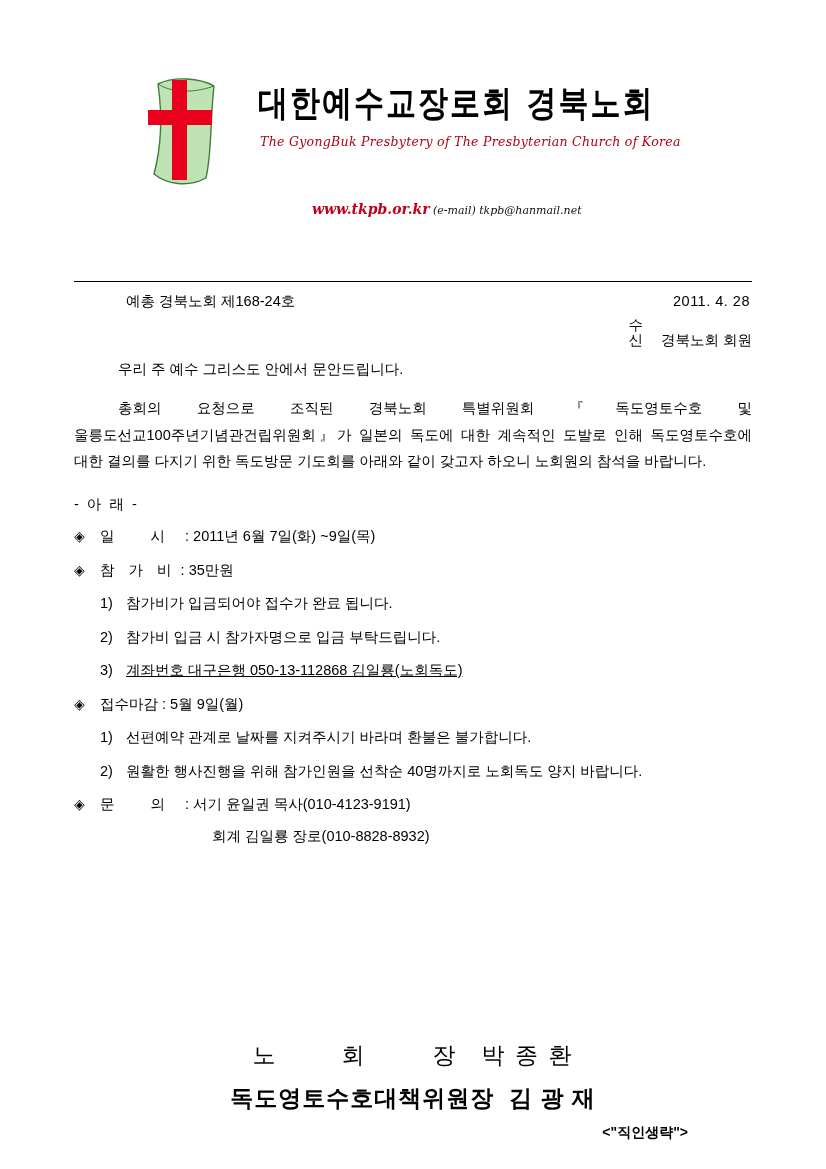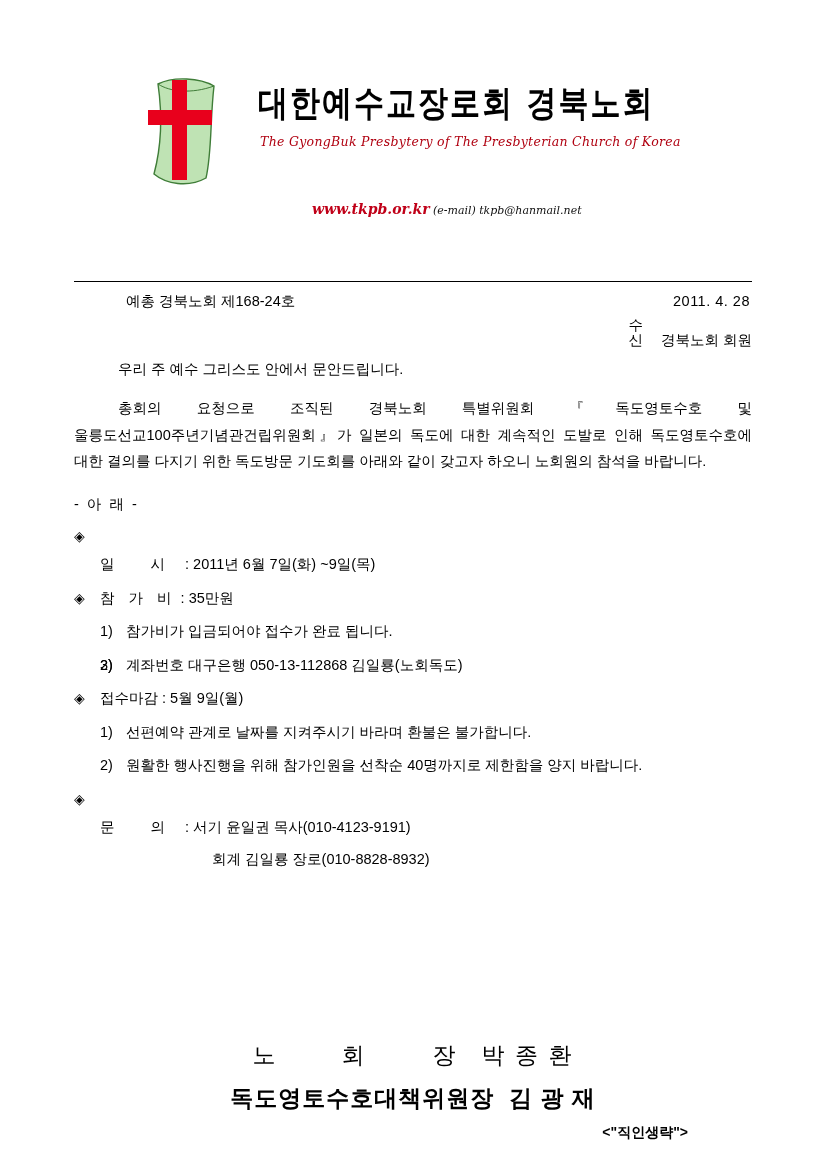--- a/index.html
+++ b/index.html
@@ -179,21 +179,20 @@
   li.item .diamond {
     position: absolute;
     left: 0;
     top: 0;
     font-size: 14px;
   }
   .lbl-2 {
     display: inline-block;
     min-width: 58px;
     letter-spacing: 16px;
-    margin-top: 28px;
   }
   .lbl-3 {
     display: inline-block;
     min-width: 58px;
     letter-spacing: 5px;
   }
   .lbl-plain {
     display: inline-block;
     min-width: 58px;
   }
@@ -207,20 +206,21 @@
     padding-left: 26px;
     margin-top: 11px;
     line-height: 1.55;
   }
   ol.subs li .num {
     position: absolute;
     left: 0;
     top: 0;
   }
   .underline-txt {
+    text-decoration: underline;
   }
   .contact-second {
     margin-top: 10px;
     padding-left: 112px;
   }
 
   
   .signature {
     position: absolute;
     left: 74px;
@@ -311,40 +311,41 @@
         <span class="diamond">◈</span>
         <span class="lbl-3">참 가 비</span>
         <span>: 35만원</span>
         <ol class="subs">
           <li>
             <span class="num">1)</span>
             <span>참가비가 입금되어야 접수가 완료 됩니다.</span>
           </li>
           <li>
             <span class="num">2)</span>
+            <span>참가비 입금 시 참가자명으로 입금 부탁드립니다.</span>
           </li>
           <li>
             <span class="num">3)</span>
             <span class="underline-txt">계좌번호 대구은행 050-13-112868 김일룡(노회독도)</span>
           </li>
         </ol>
       </li>
 
       <li class="item">
         <span class="diamond">◈</span>
         <span class="lbl-plain">접수마감</span>
         <span>: 5월 9일(월)</span>
         <ol class="subs">
           <li>
             <span class="num">1)</span>
             <span>선편예약 관계로 날짜를 지켜주시기 바라며 환불은 불가합니다.</span>
           </li>
           <li>
             <span class="num">2)</span>
-            <span>원활한 행사진행을 위해 참가인원을 선착순 40명까지로 제한함을 양지 바랍니다.</span>
+            <span>원활한 행사진행을 위해 참가인원을 선착순 40명까지로 노회독도 양지 바랍니다.</span>
           </li>
         </ol>
       </li>
 
       <li class="item">
         <span class="diamond">◈</span>
         <span class="lbl-2">문     의</span>
         <span>: 서기 윤일권 목사(010-4123-9191)</span>
         <div class="contact-second">회계 김일룡 장로(010-8828-8932)</div>
       </li>

